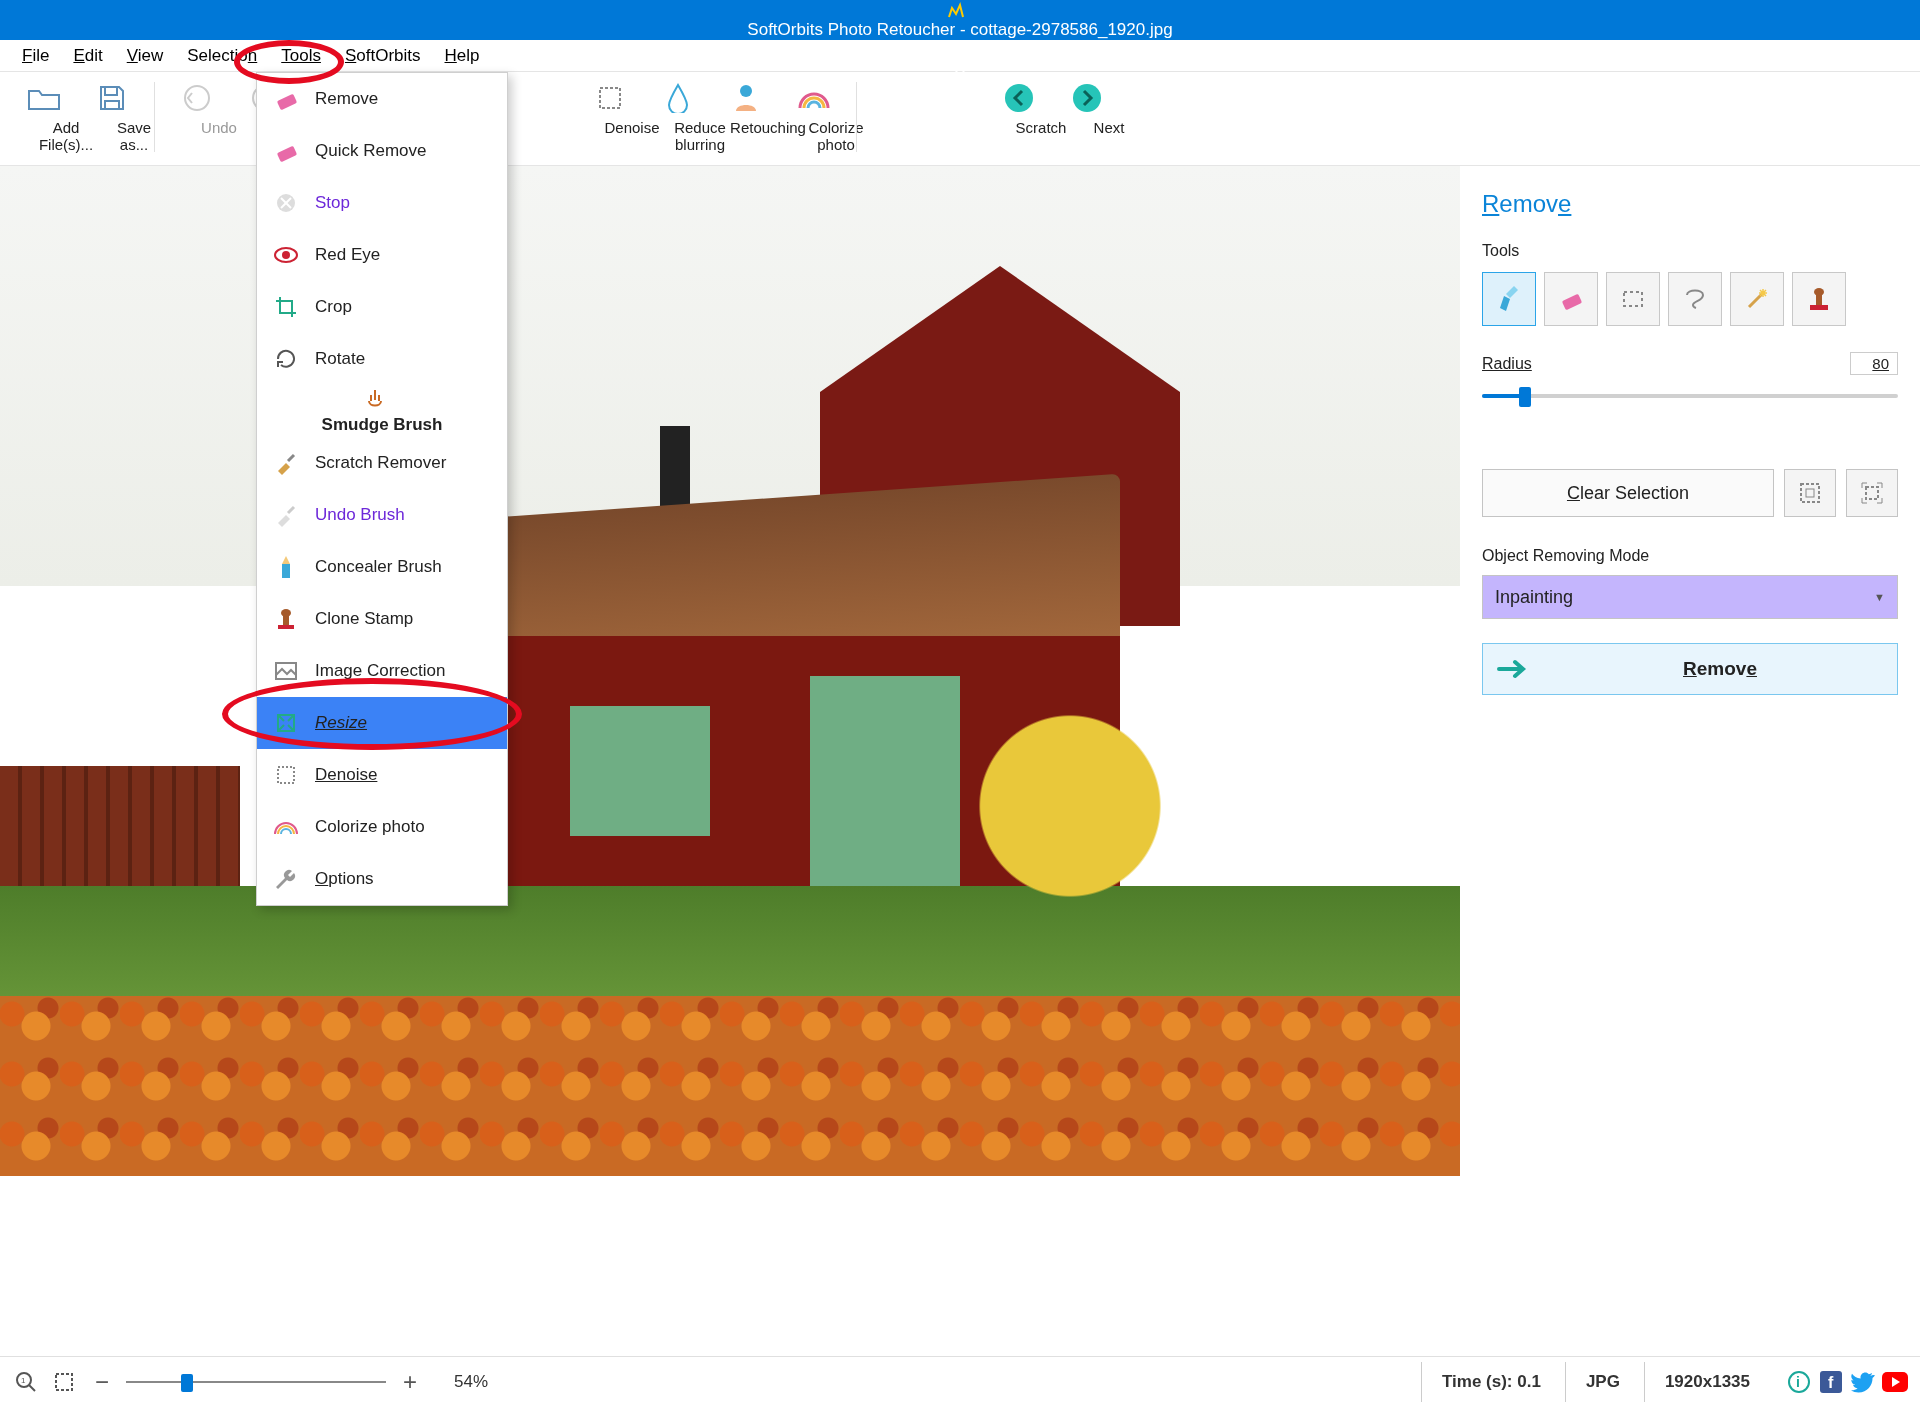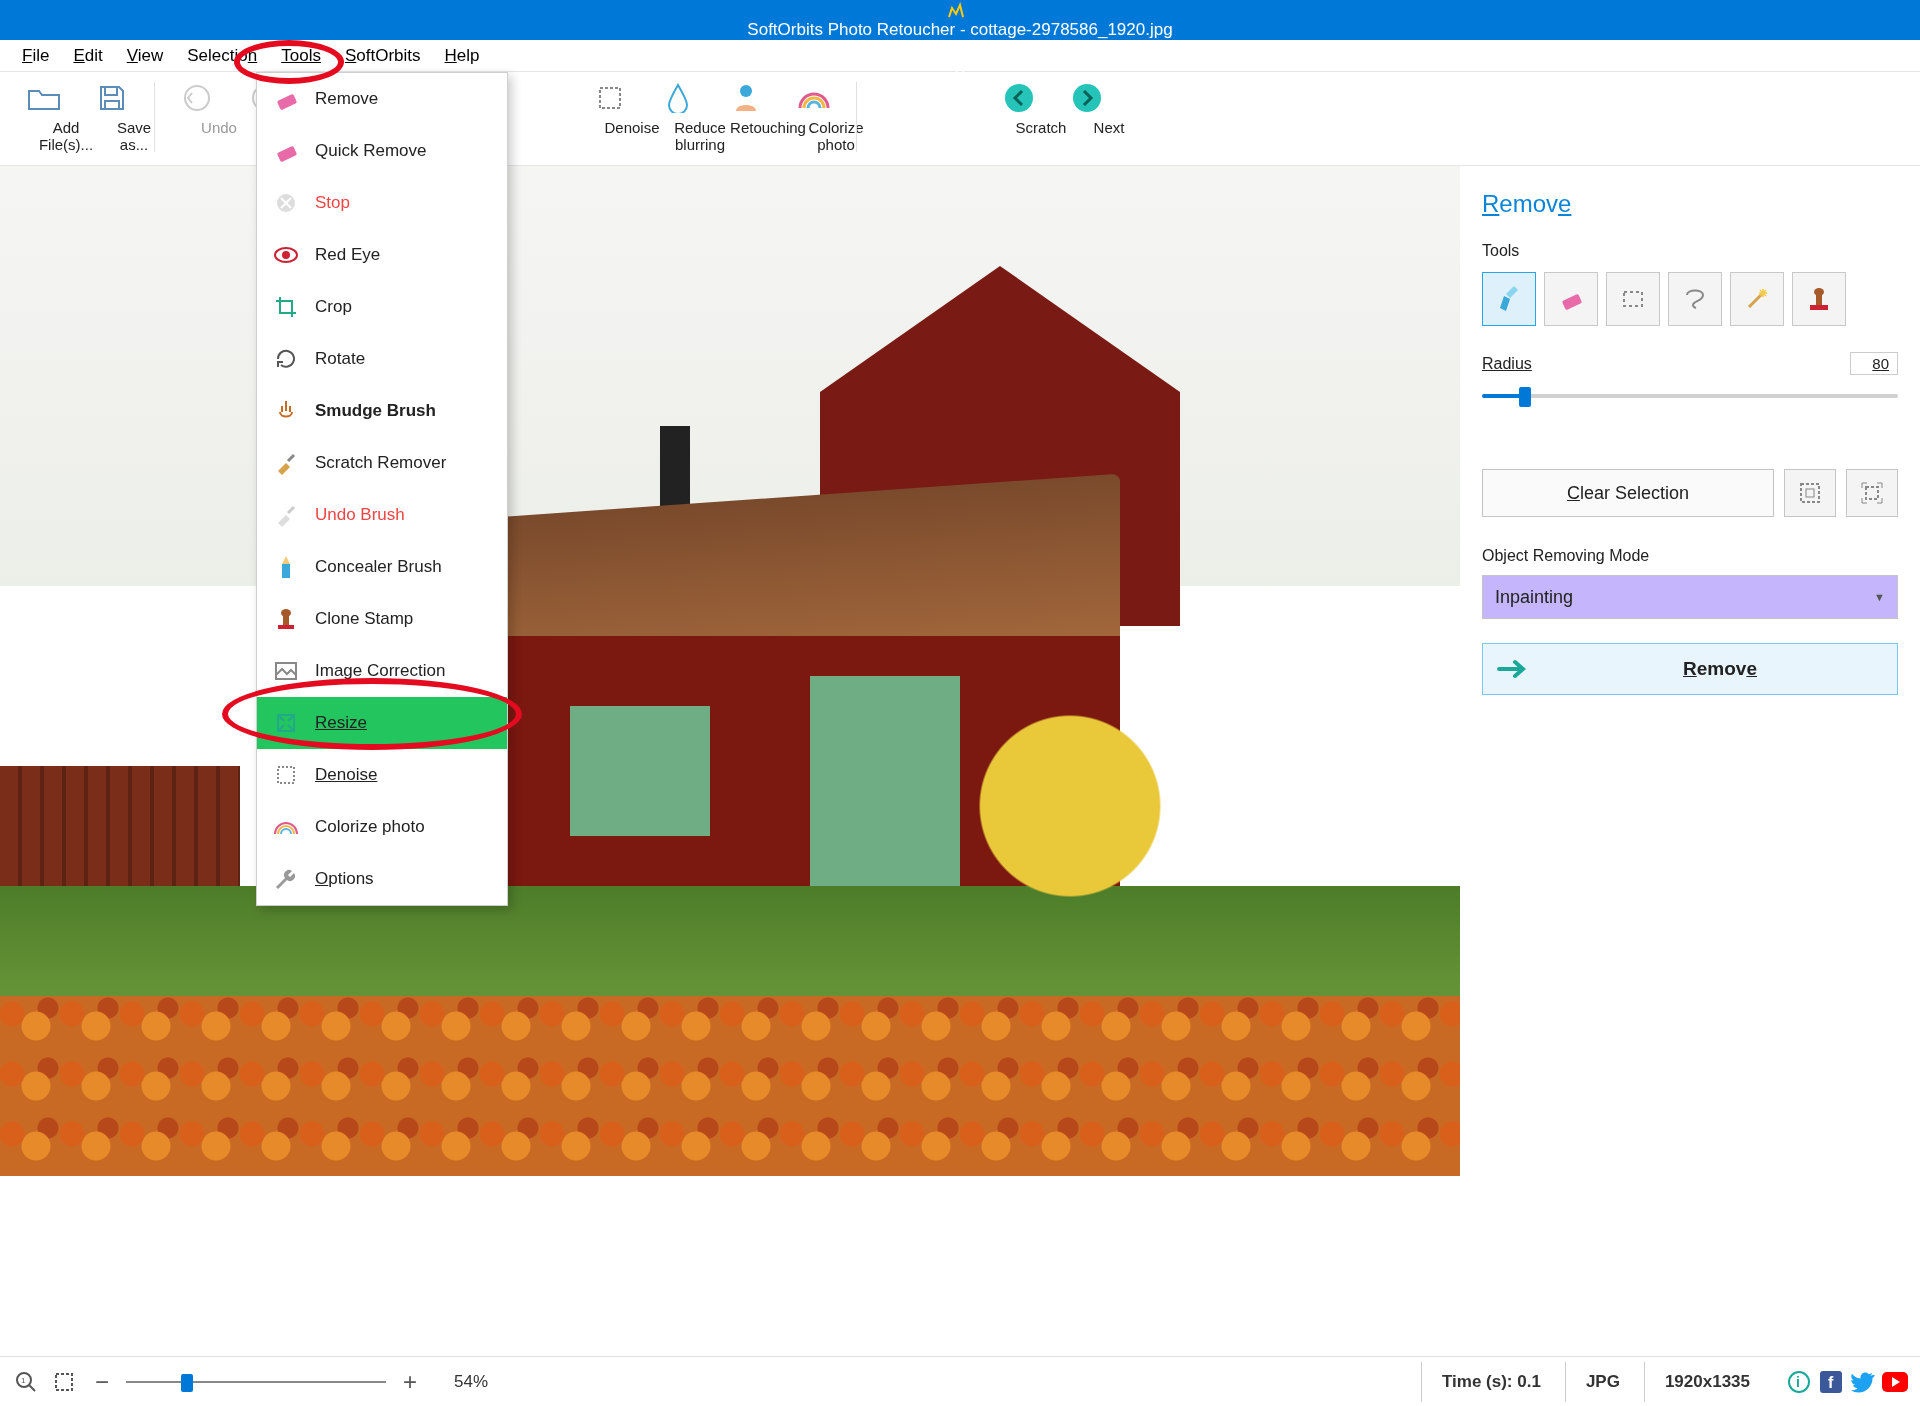--- a/index.html
+++ b/index.html
@@ -33,23 +33,23 @@
 .win1 { position:absolute; left:570px; top:540px; width:140px; height:130px; background:#6fae84; border:8px solid #6fae84; }
 .door { position:absolute; left:810px; top:510px; width:150px; height:210px; background:#6fae84; }
 .grass { position:absolute; left:0; top:720px; right:0; height:140px; background: linear-gradient(#4e7d2a,#6b9a3b); }
 .leaves { position:absolute; left:0; top:830px; right:0; bottom:0; background: radial-gradient(circle at 20% 30%, #d8601a 0 12px, transparent 13px), radial-gradient(circle at 60% 50%, #e78a2a 0 14px, transparent 15px), radial-gradient(circle at 80% 20%, #b6481a 0 10px, transparent 11px), #c96a24; background-size: 60px 60px; }
 .fence { position:absolute; left:0; top:600px; width:240px; height:260px; background: repeating-linear-gradient(90deg,#7a2e1a 0 18px,#5c2212 18px 22px); }
 .treeY { position:absolute; left:940px; top:490px; width:260px; height:300px; background: radial-gradient(circle,#e9c83a 0 45%,transparent 46%); }
 .chimney { position:absolute; left:660px; top:260px; width:30px; height:110px; background:#222; }
 
 .dropdown { position:absolute; left:256px; top:72px; width:252px; background:#fff; border:1px solid #cfcfcf; box-shadow: 4px 4px 10px rgba(0,0,0,0.2); z-index:50; }
 .dropdown .ditem { height: 52px; display:flex; align-items:center; padding: 0 14px; font-size:17px; color:#222; cursor:default; }
-.dropdown .ditem.disabled { color:#ef4444; }
-.dropdown .ditem.highlight { background:#22c55e; }
-.dropdown .ditem.bold { font-weight:700; }
+.dropdown .ditem.disabled { color:#6d28d9; }
+.dropdown .ditem.highlight { background:#3b82f6;font-style:italic; }
+.dropdown .ditem.bold { font-weight:700;flex-direction:column; }
 .dropdown .dicon { width:30px; height:30px; margin-right:14px; display:flex; align-items:center; justify-content:center; }
 .dropdown .ditem .u { text-decoration: underline; }
 
 .circle-annot { position:absolute; border: 6px solid #e40b20; border-radius: 50%; z-index: 60; pointer-events:none; }
 
 .sidepanel { flex:1; background:#fff; padding: 24px 22px; display:flex; flex-direction:column; font-size:18px; color:#222; }
 .sidepanel h2 { color:#0a84d8; font-weight:400; font-size:24px; margin-bottom:24px; }
 .sidepanel h2 .u { text-decoration: underline; }
 .tools-lbl { font-size:16px; margin-bottom:12px; }
 .toolgrid { display:flex; gap:8px; margin-bottom:26px; }

